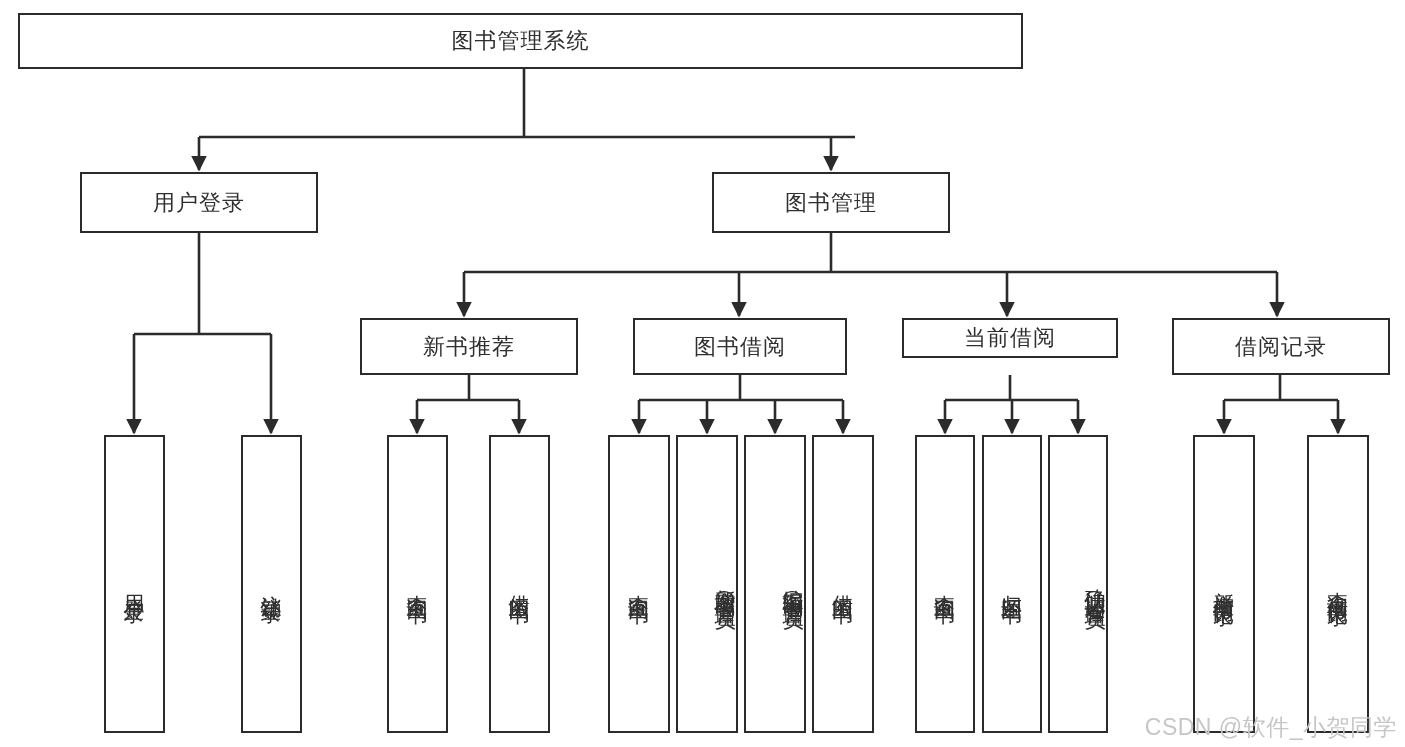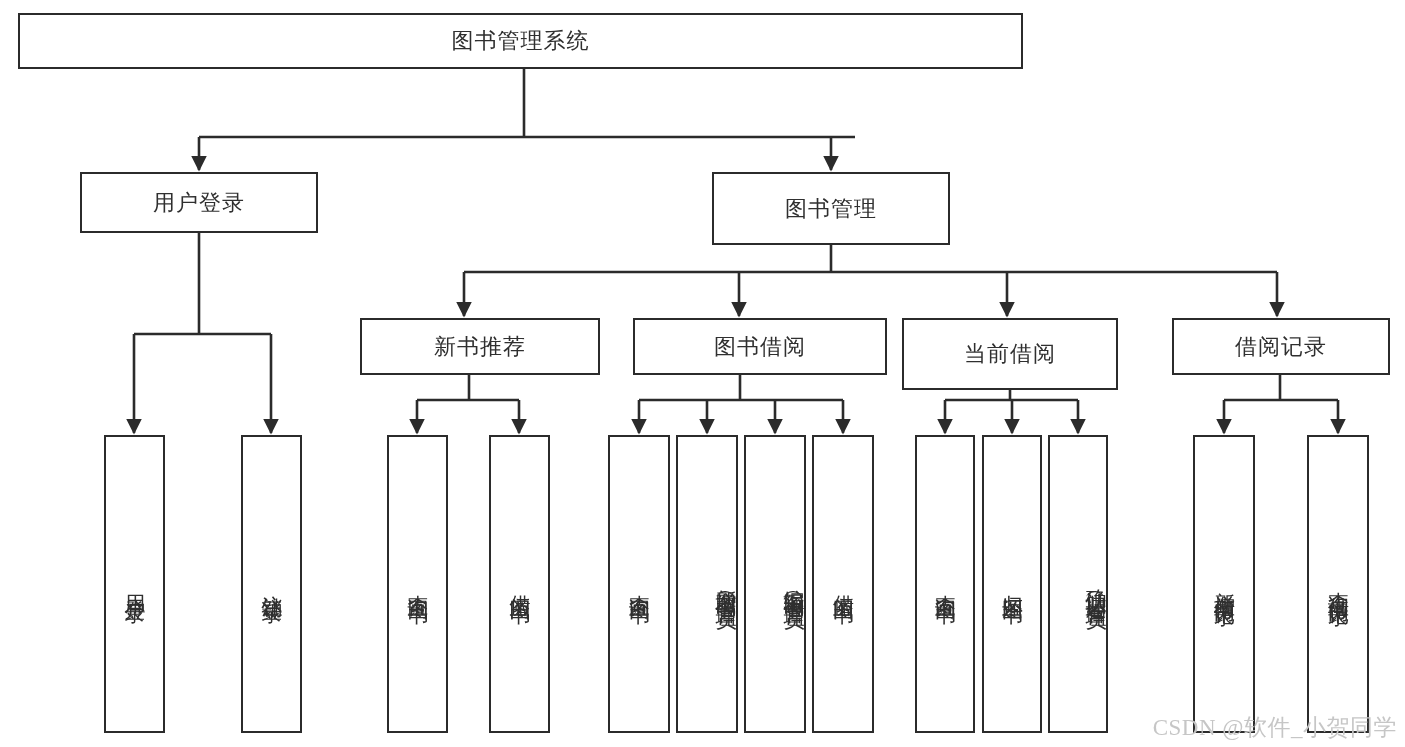--- a/index.html
+++ b/index.html
@@ -9,21 +9,20 @@
   }
   body {
     font-family: "Liberation Sans", "DejaVu Sans", sans-serif;
   }
   #canvas {
     position: relative;
     width: 1405px;
     height: 747px;
     background: #ffffff;
     overflow: hidden;
-    font-family: Liberation Serif, serif;
   }
   #wires {
     position: absolute;
     left: 0;
     top: 0;
     width: 1405px;
     height: 747px;
     pointer-events: none;
   }
   .node {
@@ -122,25 +121,25 @@
       <path d="M 1280 375 L 1280 400"></path>
       <path d="M 1224 400 L 1338 400"></path>
       <path d="M 1224 400 L 1224 433" marker-end="url(#arrow)"></path>
       <path d="M 1338 400 L 1338 433" marker-end="url(#arrow)"></path>
     </g>
   </svg>
 
   <div class="node horiz root" style="left:18px; top:13px; width:1005px; height:56px;">图书管理系统</div>
 
   <div class="node horiz" style="left:80px; top:172px; width:238px; height:61px;">用户登录</div>
-  <div class="node horiz" style="left:712px; top:172px; width:238px; height:73px;">图书管理</div>
+  <div class="node horiz" style="left:712px; top:172px; width:238px; height:61px;">图书管理</div>
 
-  <div class="node horiz" style="left:360px; top:318px; width:240px; height:57px;">新书推荐</div>
-  <div class="node horiz" style="left:633px; top:318px; width:254px; height:57px;">图书借阅</div>
-  <div class="node horiz" style="left:902px; top:318px; width:216px; height:72px;">当前借阅</div>
+  <div class="node horiz" style="left:360px; top:318px; width:218px; height:57px;">新书推荐</div>
+  <div class="node horiz" style="left:633px; top:318px; width:214px; height:57px;">图书借阅</div>
+  <div class="node horiz" style="left:902px; top:318px; width:216px; height:40px;">当前借阅</div>
   <div class="node horiz" style="left:1172px; top:318px; width:218px; height:57px;text-align:right;">借阅记录</div>
 
   <div class="node vert mid" style="left:104px; top:435px; width:61px; height:298px;">用户登录</div>
   <div class="node vert mid" style="left:241px; top:435px; width:61px; height:298px;">注销登录</div>
 
   <div class="node vert mid" style="left:387px; top:435px; width:61px; height:298px;">查询图书</div>
   <div class="node vert mid" style="left:489px; top:435px; width:61px; height:298px;">借阅图书</div>
 
   <div class="node vert mid" style="left:608px; top:435px; width:62px; height:298px;">查询图书</div>
   <div class="node vert" style="left:676px; top:435px; width:62px; height:298px;">新增图书（管理员）</div>

